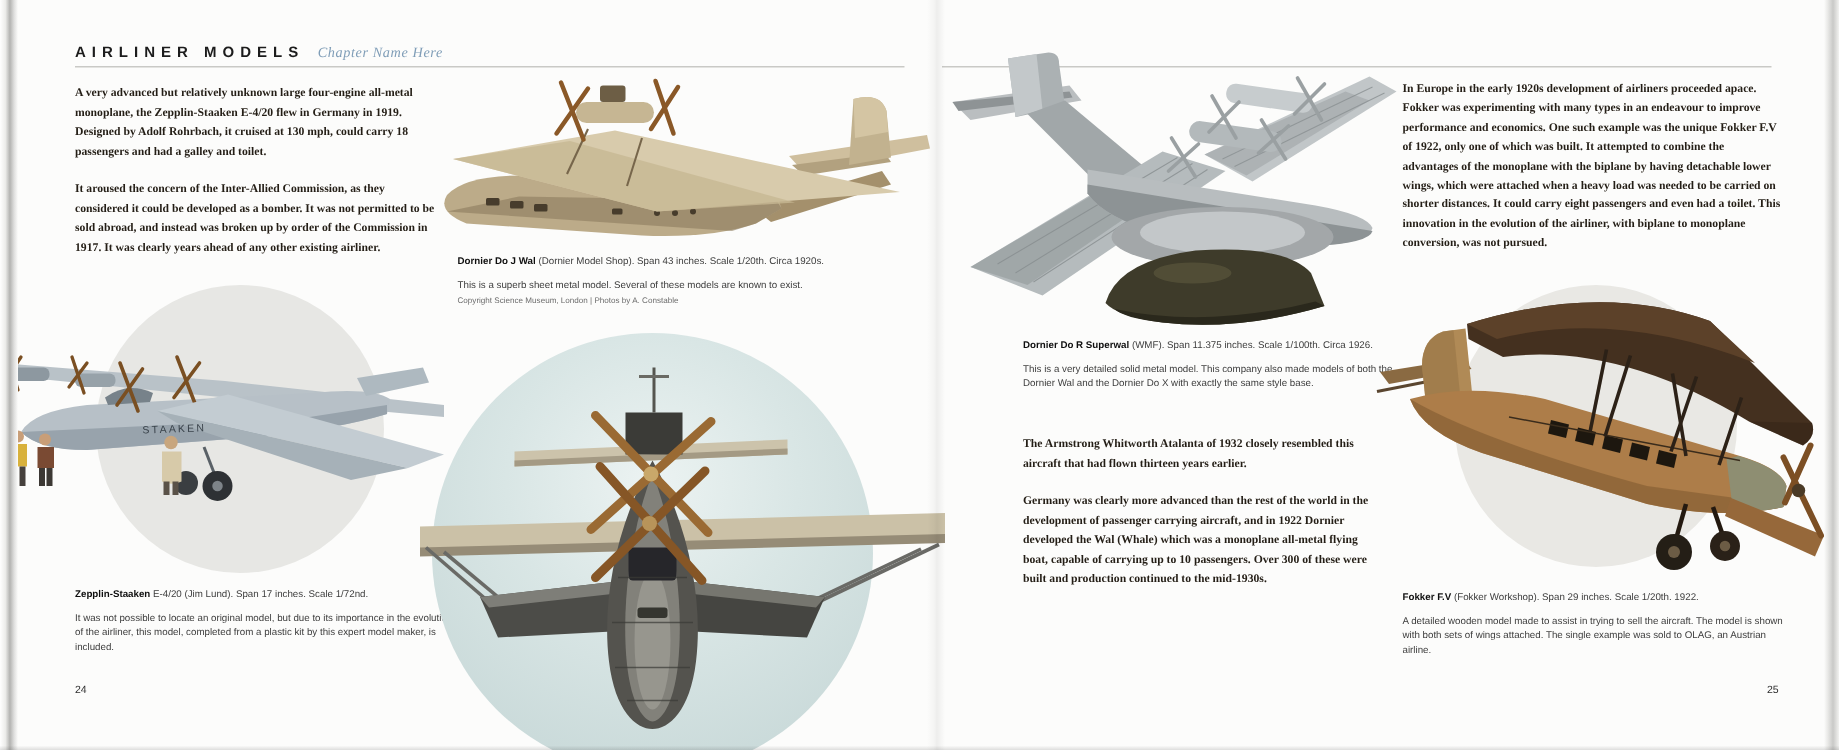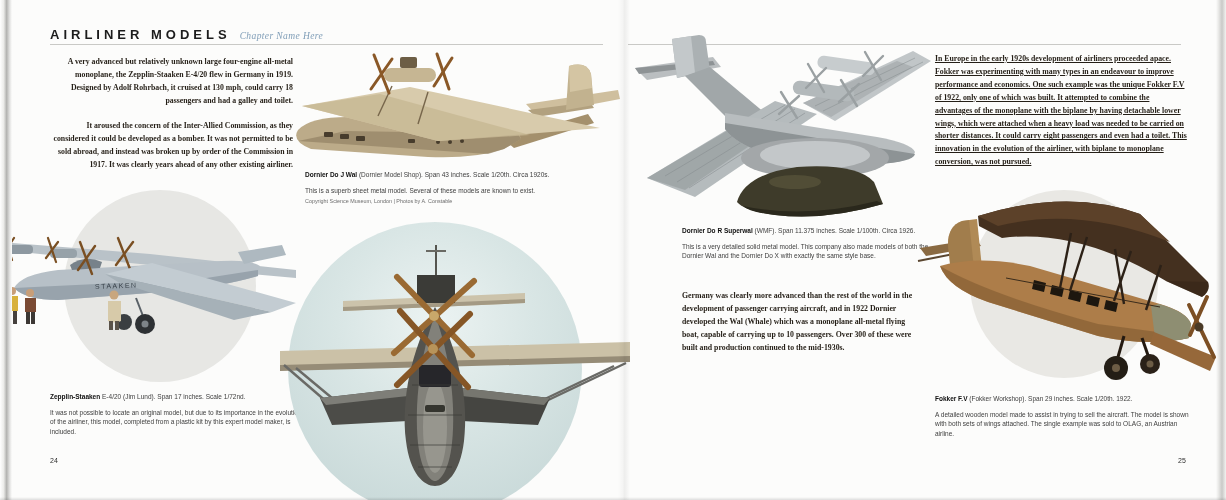--- a/index.html
+++ b/index.html
@@ -13,21 +13,21 @@
   .edge-right{position:absolute;right:0;top:0;bottom:0;width:10px;
     background:linear-gradient(270deg,#f2f2f0 0%,#c9c9c7 40%,#e9e9e7 75%,#fcfcfb 100%);}
   .edge-bottom{position:absolute;left:0;right:0;bottom:0;height:3px;
     background:linear-gradient(180deg,rgba(0,0,0,0) 0%,rgba(0,0,0,0.12) 100%);}
   .gutter{position:absolute;left:618px;top:0;bottom:0;width:12px;
     background:linear-gradient(90deg,rgba(0,0,0,0) 0%,rgba(0,0,0,0.03) 40%,rgba(0,0,0,0.06) 55%,rgba(0,0,0,0) 100%);}
 
   .abs{position:absolute;}
 
   
-  .hdr-title{font-weight:bold;font-size:13px;letter-spacing:4px;color:#1c1c1c;margin-top:17px;}
+  .hdr-title{font-weight:bold;font-size:10px;letter-spacing:4px;color:#1c1c1c;margin-top:17px;}
   .hdr-sub{font-family:"Liberation Serif",serif;font-style:italic;font-size:9.5px;
     letter-spacing:0.4px;color:#7f9db7;margin-left:9px;text-align:right;}
   .rule{height:1px;background:#c9c9c6;}
 
   
   .serif{font-family:"Liberation Serif",serif;font-weight:bold;color:#241e16;
     font-size:7.8px;line-height:12.9px;}
   .serif p{margin:0 0 12.5px 0;}
 
   
@@ -49,21 +49,21 @@
 <body>
 
 <div class="spread">
 
   <div class="abs" style="left:50px;top:25px;white-space:nowrap;">
     <span class="hdr-title">AIRLINER MODELS</span><span class="hdr-sub">Chapter Name Here</span>
   </div>
   <div class="abs rule" style="left:50px;top:44px;width:553px;"></div>
   <div class="abs rule" style="left:628px;top:44px;width:553px;"></div>
 
-  <div class="abs serif" style="left:50px;top:56px;width:243px;text-align:right;">
+  <div class="abs serif" style="left:50px;top:56px;width:243px;">
     <p>A very advanced but relatively unknown large four-engine all-metal monoplane, the Zepplin-Staaken E-4/20 flew in Germany in 1919. Designed by Adolf Rohrbach, it cruised at 130 mph, could carry 18 passengers and had a galley and toilet.</p>
     <p>It aroused the concern of the Inter-Allied Commission, as they considered it could be developed as a bomber. It was not permitted to be sold abroad, and instead was broken up by order of the Commission in 1917. It was clearly years ahead of any other existing airliner.</p>
   </div>
 
   <svg class="abs" style="left:288px;top:44px;" width="332" height="124" viewBox="0 0 332 124">
     <polygon points="215,95 300,70 306,79 226,104" fill="#a4906c"></polygon>
     <polygon points="238,60 330,46 332,55 248,71" fill="#cfbf9e"></polygon>
     <polygon points="240,66 302,58 306,64 248,73" fill="#b2a17f"></polygon>
     <path d="M281,22 Q299,17 303,30 L306,61 L278,66 Z" fill="#c2b28f"></path>
     <path d="M281,22 Q299,17 303,30 L304,44 L282,48 Z" fill="#d4c5a3"></path>
@@ -228,30 +228,31 @@
       <line x1="216" y1="74" x2="232" y2="100"></line>
         <line x1="234" y1="78" x2="214" y2="96"></line>
     </g>
     <ellipse cx="190" cy="152" rx="74" ry="20" fill="#a3a7a9"></ellipse>
     <ellipse cx="190" cy="149" rx="55" ry="14" fill="#c3c7c9"></ellipse>
     <path d="M112,196 Q120,168 172,161 Q232,157 249,176 L258,198 Q200,215 150,209 Q120,205 112,196 Z" fill="#3e3b2a"></path>
     <path d="M118,200 Q180,213 252,195 L258,198 Q200,215 150,209 Q124,206 118,200 Z" fill="#2a281c"></path>
     <ellipse cx="170" cy="176" rx="26" ry="7" fill="#56523a" opacity="0.8"></ellipse>
   </svg>
 
-  <div class="abs serif" style="left:935px;top:53px;width:252px;text-decoration:underline;">
+  <div class="abs serif" style="left:935px;top:53px;width:252px;">
     <p>In Europe in the early 1920s development of airliners proceeded apace. Fokker was experimenting with many types in an endeavour to improve performance and economics. One such example was the unique Fokker F.V of 1922, only one of which was built. It attempted to combine the advantages of the monoplane with the biplane by having detachable lower wings, which were attached when a heavy load was needed to be carried on shorter distances. It could carry eight passengers and even had a toilet. This innovation in the evolution of the airliner, with biplane to monoplane conversion, was not pursued.</p>
   </div>
 
   <div class="abs cap" style="left:682px;top:226px;width:250px;">
     <span class="cap-name">Dornier Do R Superwal</span><span> (WMF). Span 11.375 inches. Scale 1/100th. Circa 1926.</span>
     <span class="cap-note">This is a very detailed solid metal model. This company also made models of both the Dornier Wal and the Dornier Do X with exactly the same style base.</span>
   </div>
 
   <div class="abs serif" style="left:682px;top:290px;width:239px;">
+    <p>The Armstrong Whitworth Atalanta of 1932 closely resembled this aircraft that had flown thirteen years earlier.</p>
     <p>Germany was clearly more advanced than the rest of the world in the development of passenger carrying aircraft, and in 1922 Dornier developed the Wal (Whale) which was a monoplane all-metal flying boat, capable of carrying up to 10 passengers. Over 300 of these were built and production continued to the mid-1930s.</p>
   </div>
 
   <div class="abs circle circle-fokker" style="left:970px;top:190px;width:188px;height:188px;"></div>
   <svg class="abs" style="left:918px;top:186px;" width="302" height="204" viewBox="0 0 302 204">
     <polygon points="2,62 58,53 63,60 8,70" fill="#8a6a42"></polygon>
     <line x1="0" y1="75" x2="56" y2="64" stroke="#5a4630" stroke-width="2"></line>
     <path d="M30,58 Q30,40 44,35 L59,33 L65,92 L34,97 Z" fill="#b08a56"></path>
     <path d="M30,58 Q30,40 44,35 L51,34 L57,93 L34,97 Z" fill="#9a7646" opacity="0.65"></path>
     <path d="M22,80 Q60,69 112,80 L242,118 Q269,126 273,138 L271,152 Q230,161 180,150 L70,116 Q30,102 22,80 Z" fill="#ad7d49"></path>

